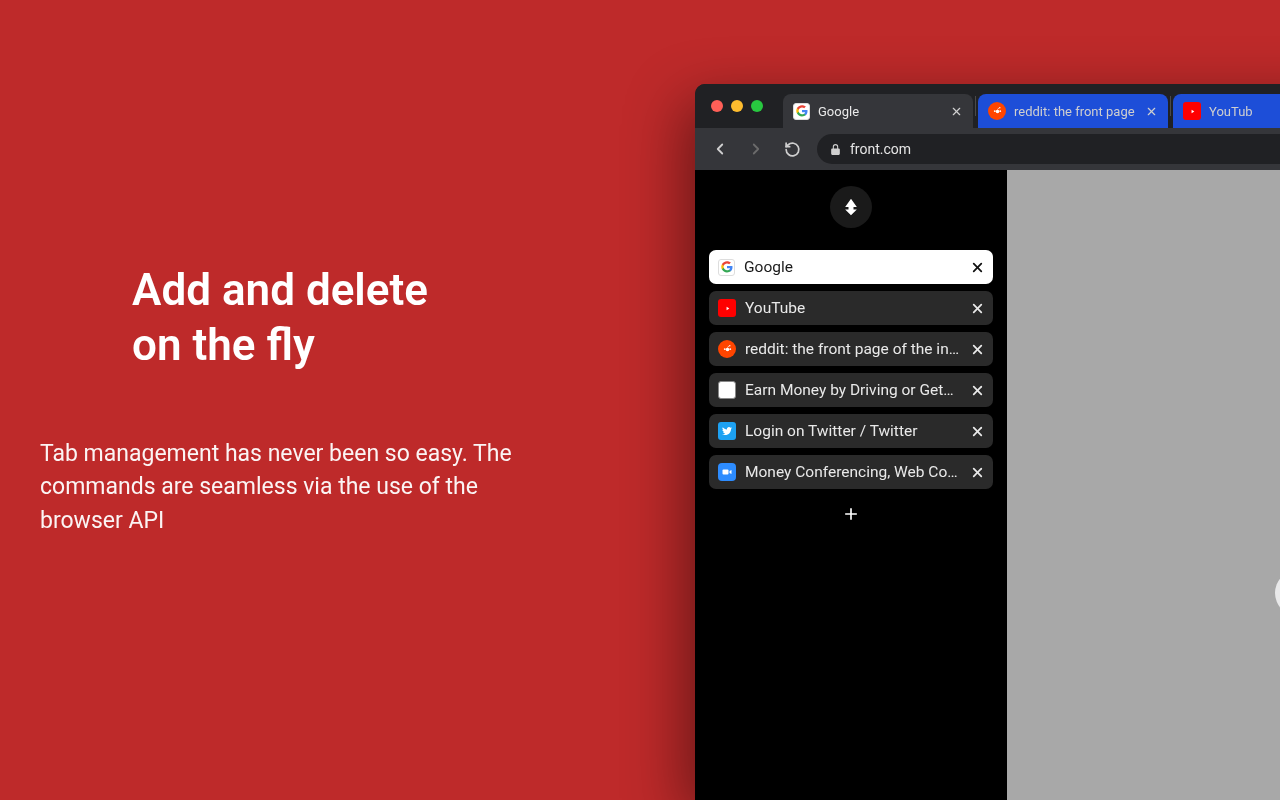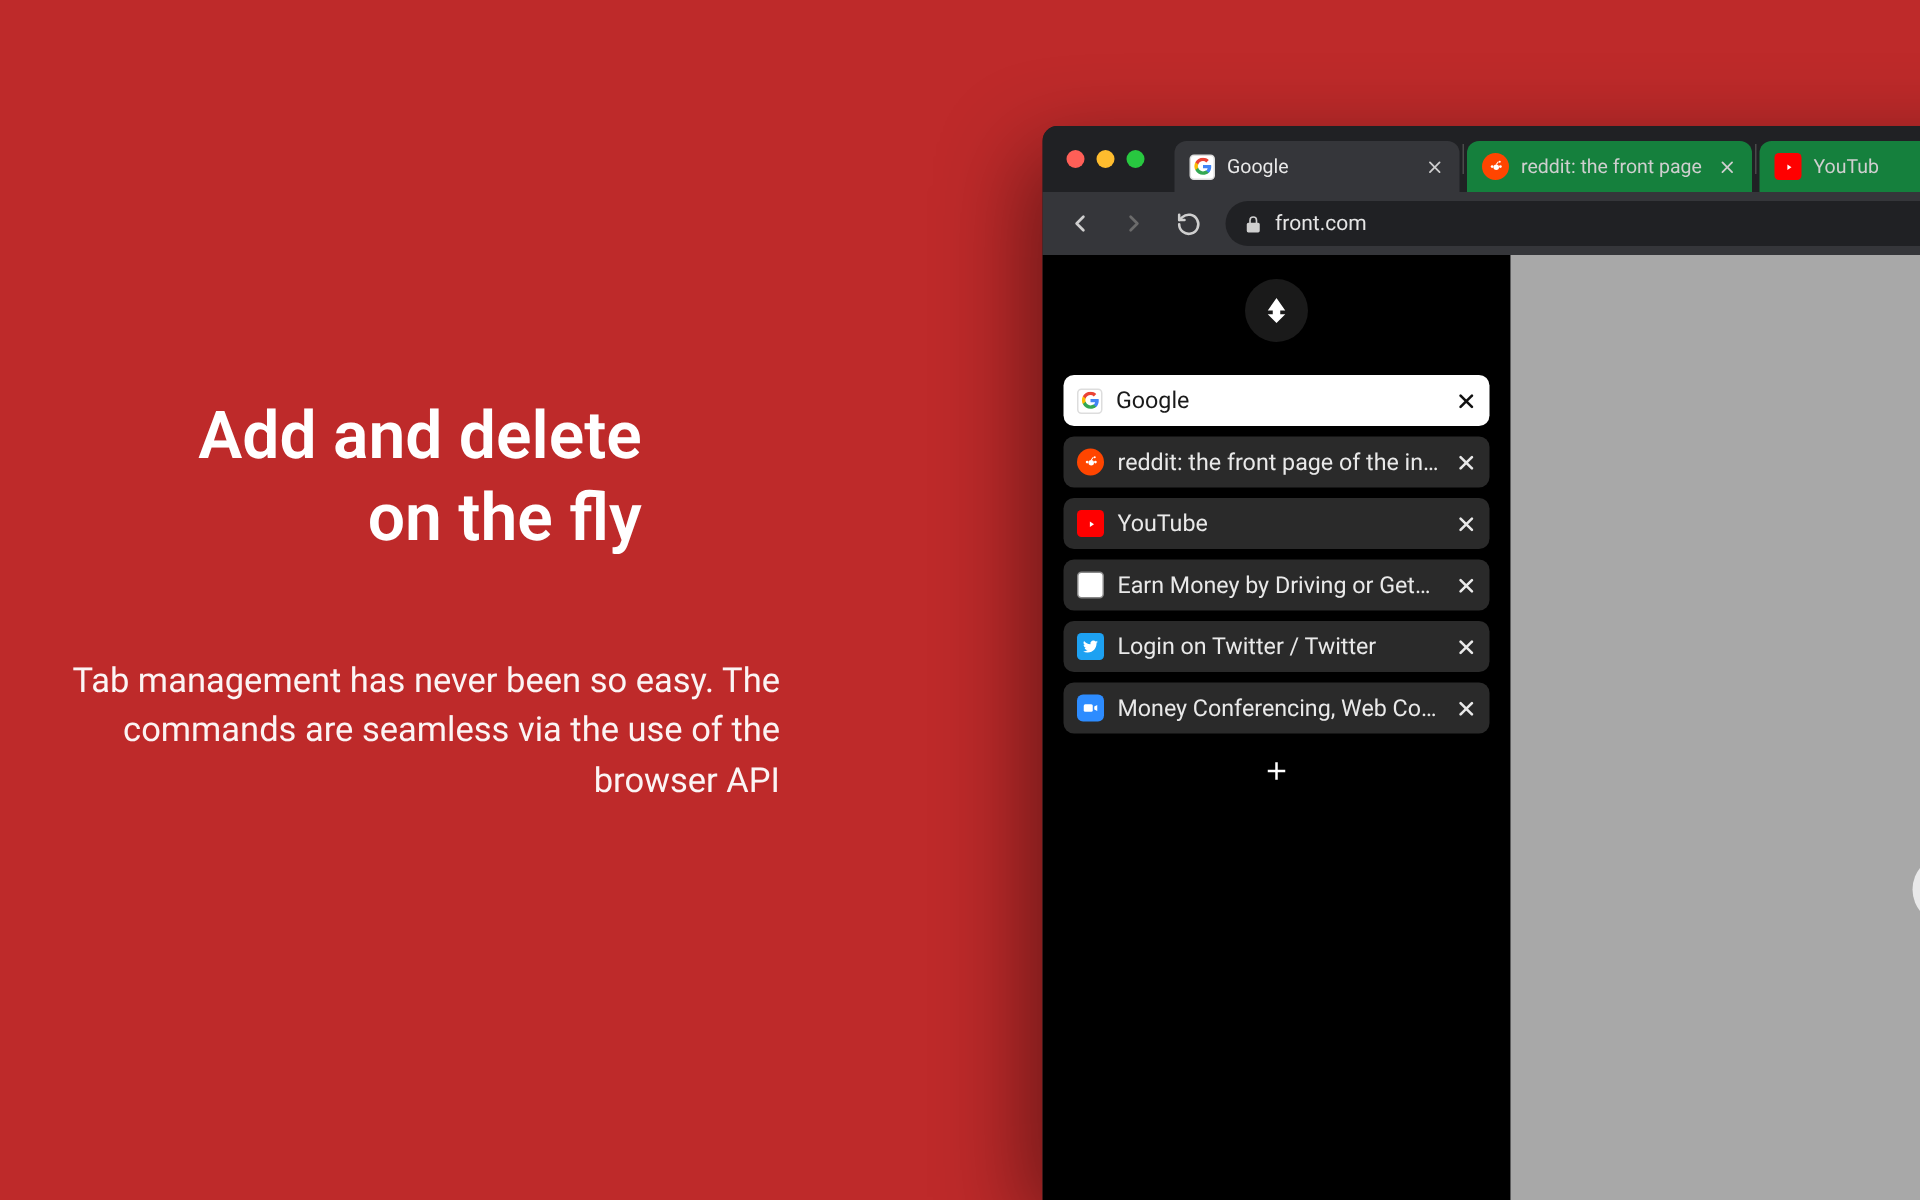--- a/index.html
+++ b/index.html
@@ -11,21 +11,21 @@
     position: absolute;
     left: 0; top: 0;
     width: 560px;
     height: 800px;
     display: flex;
     flex-direction: column;
     justify-content: center;
     align-items: center;
     color: #ffffff;
     padding: 0 40px;
-    text-align: right;
+    text-align: left;
     gap: 14px;
   }
   .promo h1 {
     font-size: 44px;
     font-weight: 600;
     line-height: 1.25;
     margin-bottom: 50px;
   }
   .promo p {
     font-size: 23px;
@@ -65,21 +65,21 @@
   .tabs { display:flex; align-items:flex-end; height:44px; margin-left:12px; }
   .tab {
     height: 34px;
     min-width: 190px;
     max-width: 200px;
     padding: 0 10px;
     display:flex; align-items:center; gap:8px;
     color:#cfcfcf; font-size:13px;
     border-radius:8px 8px 0 0;
     position:relative;
-    background:#15803d;
+    background:#1d4ed8;
   }
   .tab.active { background:#35363a; color:#e9e9e9; }
   .tab .title { flex:1; white-space:nowrap; overflow:hidden; text-overflow:ellipsis; }
   .tab .x { width:14px; height:14px; display:flex;align-items:center;justify-content:center;color:#cfcfcf; }
   .sep { width:1px; height:20px; background:#4a4a4a; align-self:center; margin:0 2px; }
 
   
   .toolbar {
     height: 42px;
     background: #35363a;
@@ -280,52 +280,52 @@
             </span>
             <span class="title">Google</span>
             <span class="x">
               <svg width="13" height="13" viewBox="0 0 24 24" stroke="currentColor" stroke-width="3.2" stroke-linecap="round">
                 <line x1="5" y1="5" x2="19" y2="19"></line>
                 <line x1="19" y1="5" x2="5" y2="19"></line>
               </svg>
             </span>
           </div>
           <div class="vtab">
+            <span class="fav youtube">
+              <svg width="11" height="11" viewBox="0 0 24 24" fill="#fff">
+                <path d="M10 8l6 4-6 4z"></path>
+              </svg>
+            </span>
+            <span class="title">YouTube</span>
+            <span class="x">
+              <svg width="13" height="13" viewBox="0 0 24 24" stroke="currentColor" stroke-width="3.2" stroke-linecap="round">
+                <line x1="5" y1="5" x2="19" y2="19"></line>
+                <line x1="19" y1="5" x2="5" y2="19"></line>
+              </svg>
+            </span>
+          </div>
+          <div class="vtab">
             <span class="fav reddit">
               <svg width="11" height="11" viewBox="0 0 24 24" fill="#fff">
                 <circle cx="12" cy="12" r="4"></circle>
                 <circle cx="6" cy="11" r="2"></circle>
                 <circle cx="18" cy="11" r="2"></circle>
                 <circle cx="17" cy="4" r="1.6"></circle>
                 <path stroke="#fff" stroke-width="1.5" fill="none" d="M12 8l3-4"></path>
               </svg>
             </span>
             <span class="title">reddit: the front page of the in…</span>
             <span class="x">
               <svg width="13" height="13" viewBox="0 0 24 24" stroke="currentColor" stroke-width="3.2" stroke-linecap="round">
                 <line x1="5" y1="5" x2="19" y2="19"></line>
                 <line x1="19" y1="5" x2="5" y2="19"></line>
               </svg>
             </span>
           </div>
           <div class="vtab">
-            <span class="fav youtube">
-              <svg width="11" height="11" viewBox="0 0 24 24" fill="#fff">
-                <path d="M10 8l6 4-6 4z"></path>
-              </svg>
-            </span>
-            <span class="title">YouTube</span>
-            <span class="x">
-              <svg width="13" height="13" viewBox="0 0 24 24" stroke="currentColor" stroke-width="3.2" stroke-linecap="round">
-                <line x1="5" y1="5" x2="19" y2="19"></line>
-                <line x1="19" y1="5" x2="5" y2="19"></line>
-              </svg>
-            </span>
-          </div>
-          <div class="vtab">
             <span class="fav blank"></span>
             <span class="title">Earn Money by Driving or Get…</span>
             <span class="x">
               <svg width="13" height="13" viewBox="0 0 24 24" stroke="currentColor" stroke-width="3.2" stroke-linecap="round">
                 <line x1="5" y1="5" x2="19" y2="19"></line>
                 <line x1="19" y1="5" x2="5" y2="19"></line>
               </svg>
             </span>
           </div>
           <div class="vtab">

